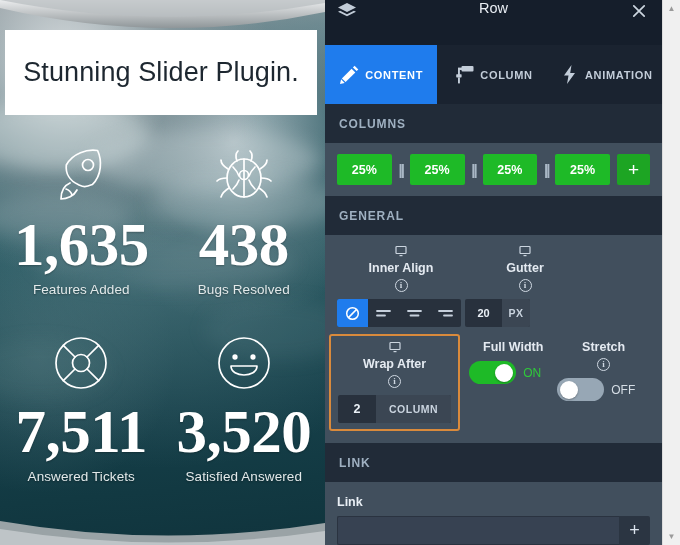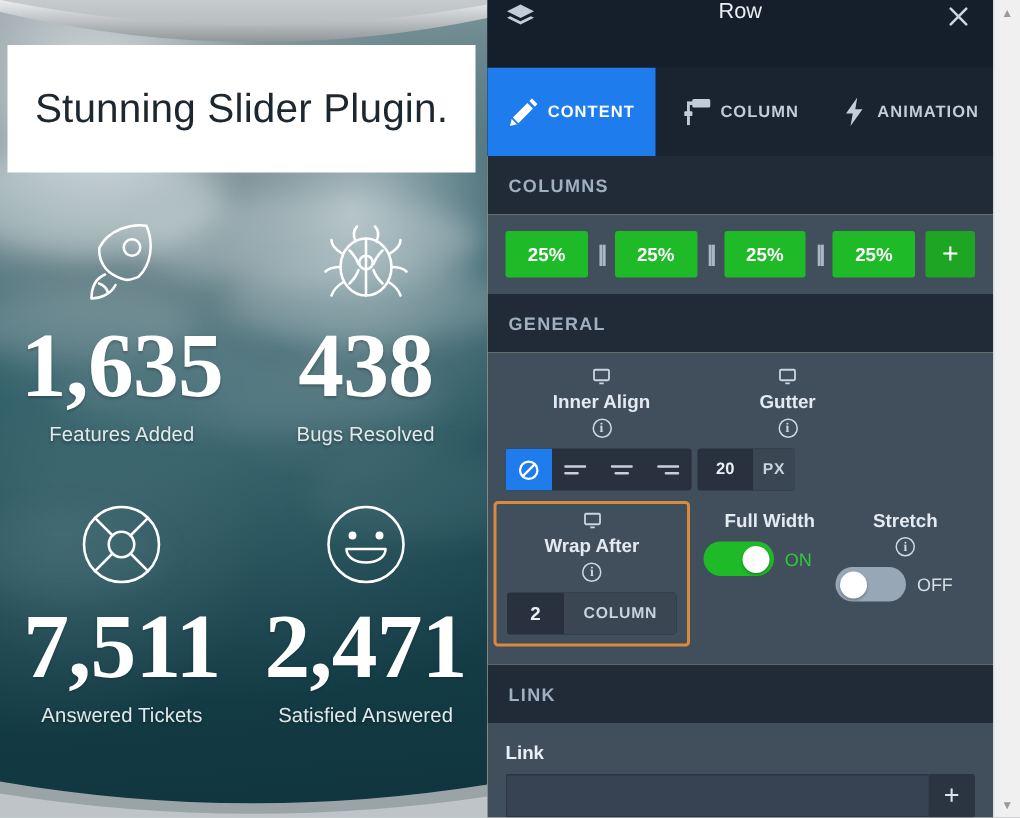--- a/index.html
+++ b/index.html
@@ -350,21 +350,21 @@
 
       <div class="stat">
         <div class="stat-icon">
           <svg width="60" height="60" viewBox="0 0 60 60" fill="none" stroke="#ffffff" stroke-width="1.7" stroke-linecap="round" stroke-linejoin="round">
             <circle cx="30" cy="30" r="25"></circle>
             <circle cx="21" cy="24" r="1.8" fill="#ffffff"></circle>
             <circle cx="39" cy="24" r="1.8" fill="#ffffff"></circle>
             <path d="M17 33 L43 33 C43 45 17 45 17 33 Z"></path>
           </svg>
         </div>
-        <div class="stat-value">2,471</div>
+        <div class="stat-value">3,520</div>
         <div class="stat-label">Satisfied Answered</div>
       </div>
 
     </div>
   </div>
 
   <div id="panel">
     <div id="panel-inner">
 
       <div id="titlebar">

